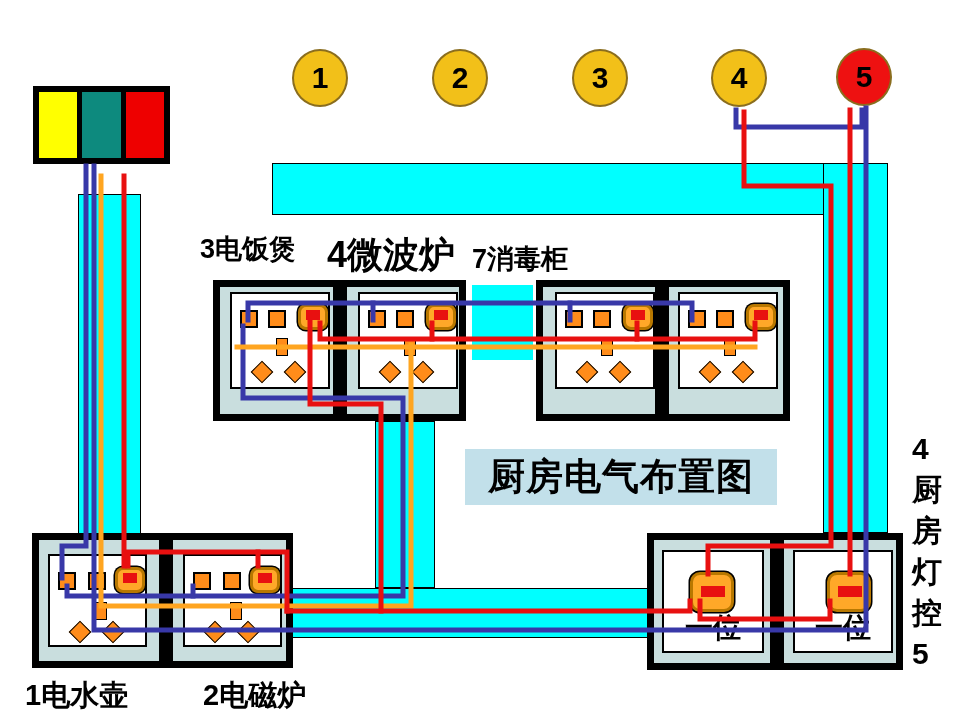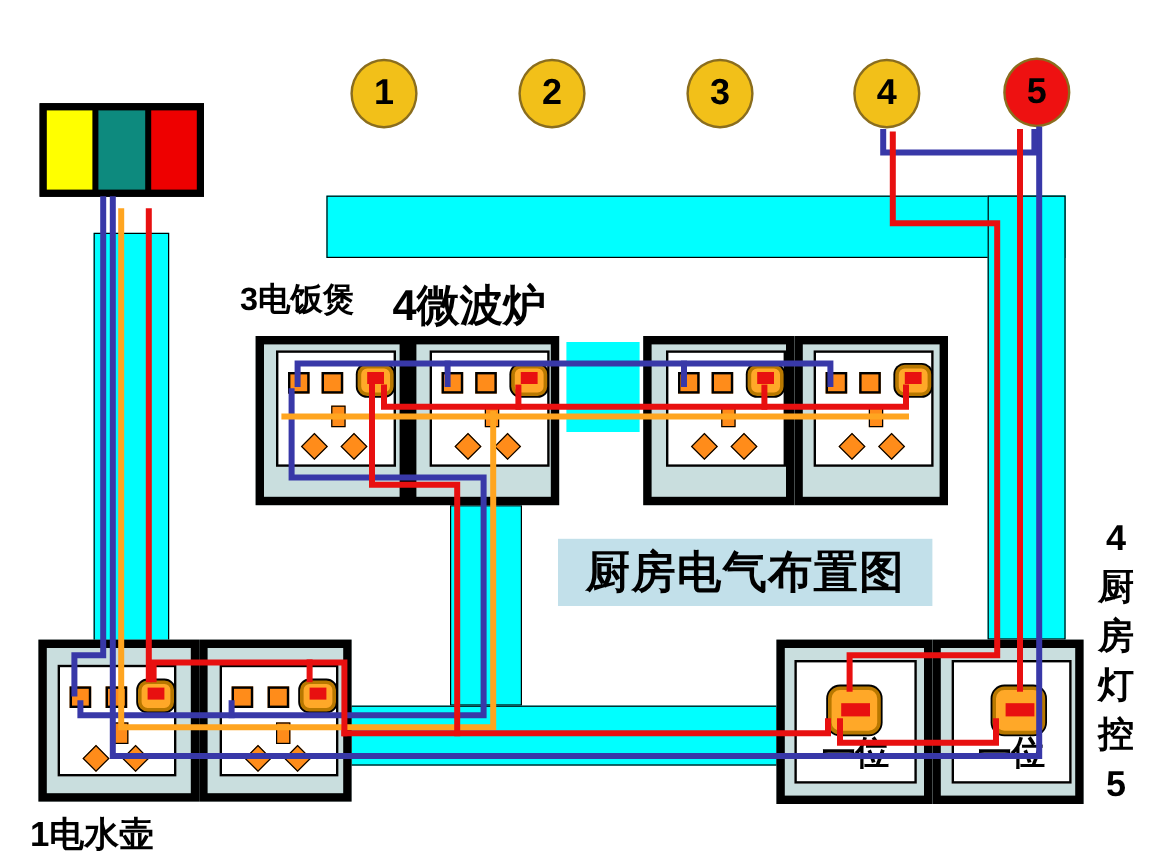--- a/index.html
+++ b/index.html
@@ -27,21 +27,21 @@
   .dia{position:absolute;width:16px;height:16px;background:#FF8C1A;border:1px solid #000;
        box-sizing:border-box;transform:rotate(45deg);}
   .bigsw{position:absolute;width:44px;height:40px;background:#FFA828;border:3px solid #B87800;
          border-radius:10px;box-sizing:border-box;box-shadow:0 0 0 1.5px #000;}
   
   .lbl{position:absolute;color:#000;font-weight:bold;white-space:nowrap;text-align:right;}
   #title{position:absolute;left:465px;top:449px;width:312px;height:56px;background:#C2E0EA;
          display:flex;align-items:center;justify-content:center;font-size:37px;font-weight:bold;
          letter-spacing:1px;color:#000;}
   #sidelabel{position:absolute;left:912px;top:428px;width:36px;font-size:30px;line-height:41px;
-             font-weight:bold;word-break:break-all;text-align:center;color:#000;}
+             font-weight:bold;word-break:break-all;color:#000;}
   .ganglbl{position:absolute;bottom:4px;left:0;right:0;text-align:center;
            font-size:28px;font-weight:bold;color:#000;}
   #wires{position:absolute;left:0;top:0;z-index:30;pointer-events:none;}
   .z1{z-index:1}.z2{z-index:2}
 </style>
 </head>
 <body>
 
 <div id="stage">
 
@@ -69,20 +69,21 @@
     </div>
   <div class="circle z2" style="left:711px;top:49px;background:#F2C019;">
       <span>4</span>
     </div>
   <div class="circle z2" style="left:836px;top:48px;background:#EE1111;">
       <span>5</span>
     </div>
 
   <div class="lbl z2" style="left:200px;top:231px;font-size:27px;">3电饭煲</div>
   <div class="lbl z2" style="left:327px;top:231px;font-size:36px;">4微波炉</div>
+  <div class="lbl z2" style="left:472px;top:241px;font-size:27px;">7消毒柜</div>
 
   <div class="box z2" style="left:213px;top:280px;width:127px;height:141px;">
     <div class="white" style="left:10px;top:5px;width:100px;height:97px;">
       <div class="t" style="left:8px;top:16px;"></div>
       <div class="t" style="left:36px;top:16px;"></div>
       <div class="sw" style="left:66px;top:10px;">
           <div class="swred" style="left:5px;top:3px;width:14px;height:10px;"></div>
         </div>
       <div class="cr" style="left:44px;top:44px;"></div>
       <div class="dia" style="left:22px;top:70px;"></div>
@@ -167,20 +168,21 @@
   <div class="box z2" style="left:777px;top:533px;width:126px;height:137px;">
     <div class="white" style="left:9px;top:10px;width:100px;height:103px;">
       <div class="bigsw" style="left:32px;top:20px;">
           <div class="swred" style="left:8px;top:11px;width:24px;height:11px;"></div>
         </div>
       <div class="ganglbl">一位</div>
     </div>
   </div>
 
   <div class="lbl z2" style="left:25px;top:676px;font-size:29px;">1电水壶</div>
+  <div class="lbl z2" style="left:203px;top:676px;font-size:29px;">2电磁炉</div>
 
   <div id="sidelabel" class="z2">4厨房灯控5</div>
 
   <svg id="wires" width="960" height="720" viewBox="0 0 960 720">
     <g fill="none" stroke-linecap="square" stroke-linejoin="miter">
 
       <g stroke="#3838A8" stroke-width="5">
         <polyline points="86,166 86,546 62,546 62,578"></polyline>
         <polyline points="94,166 94,630 866,630 866,108"></polyline>
         <polyline points="736,110 736,127 862,127 862,110"></polyline>

